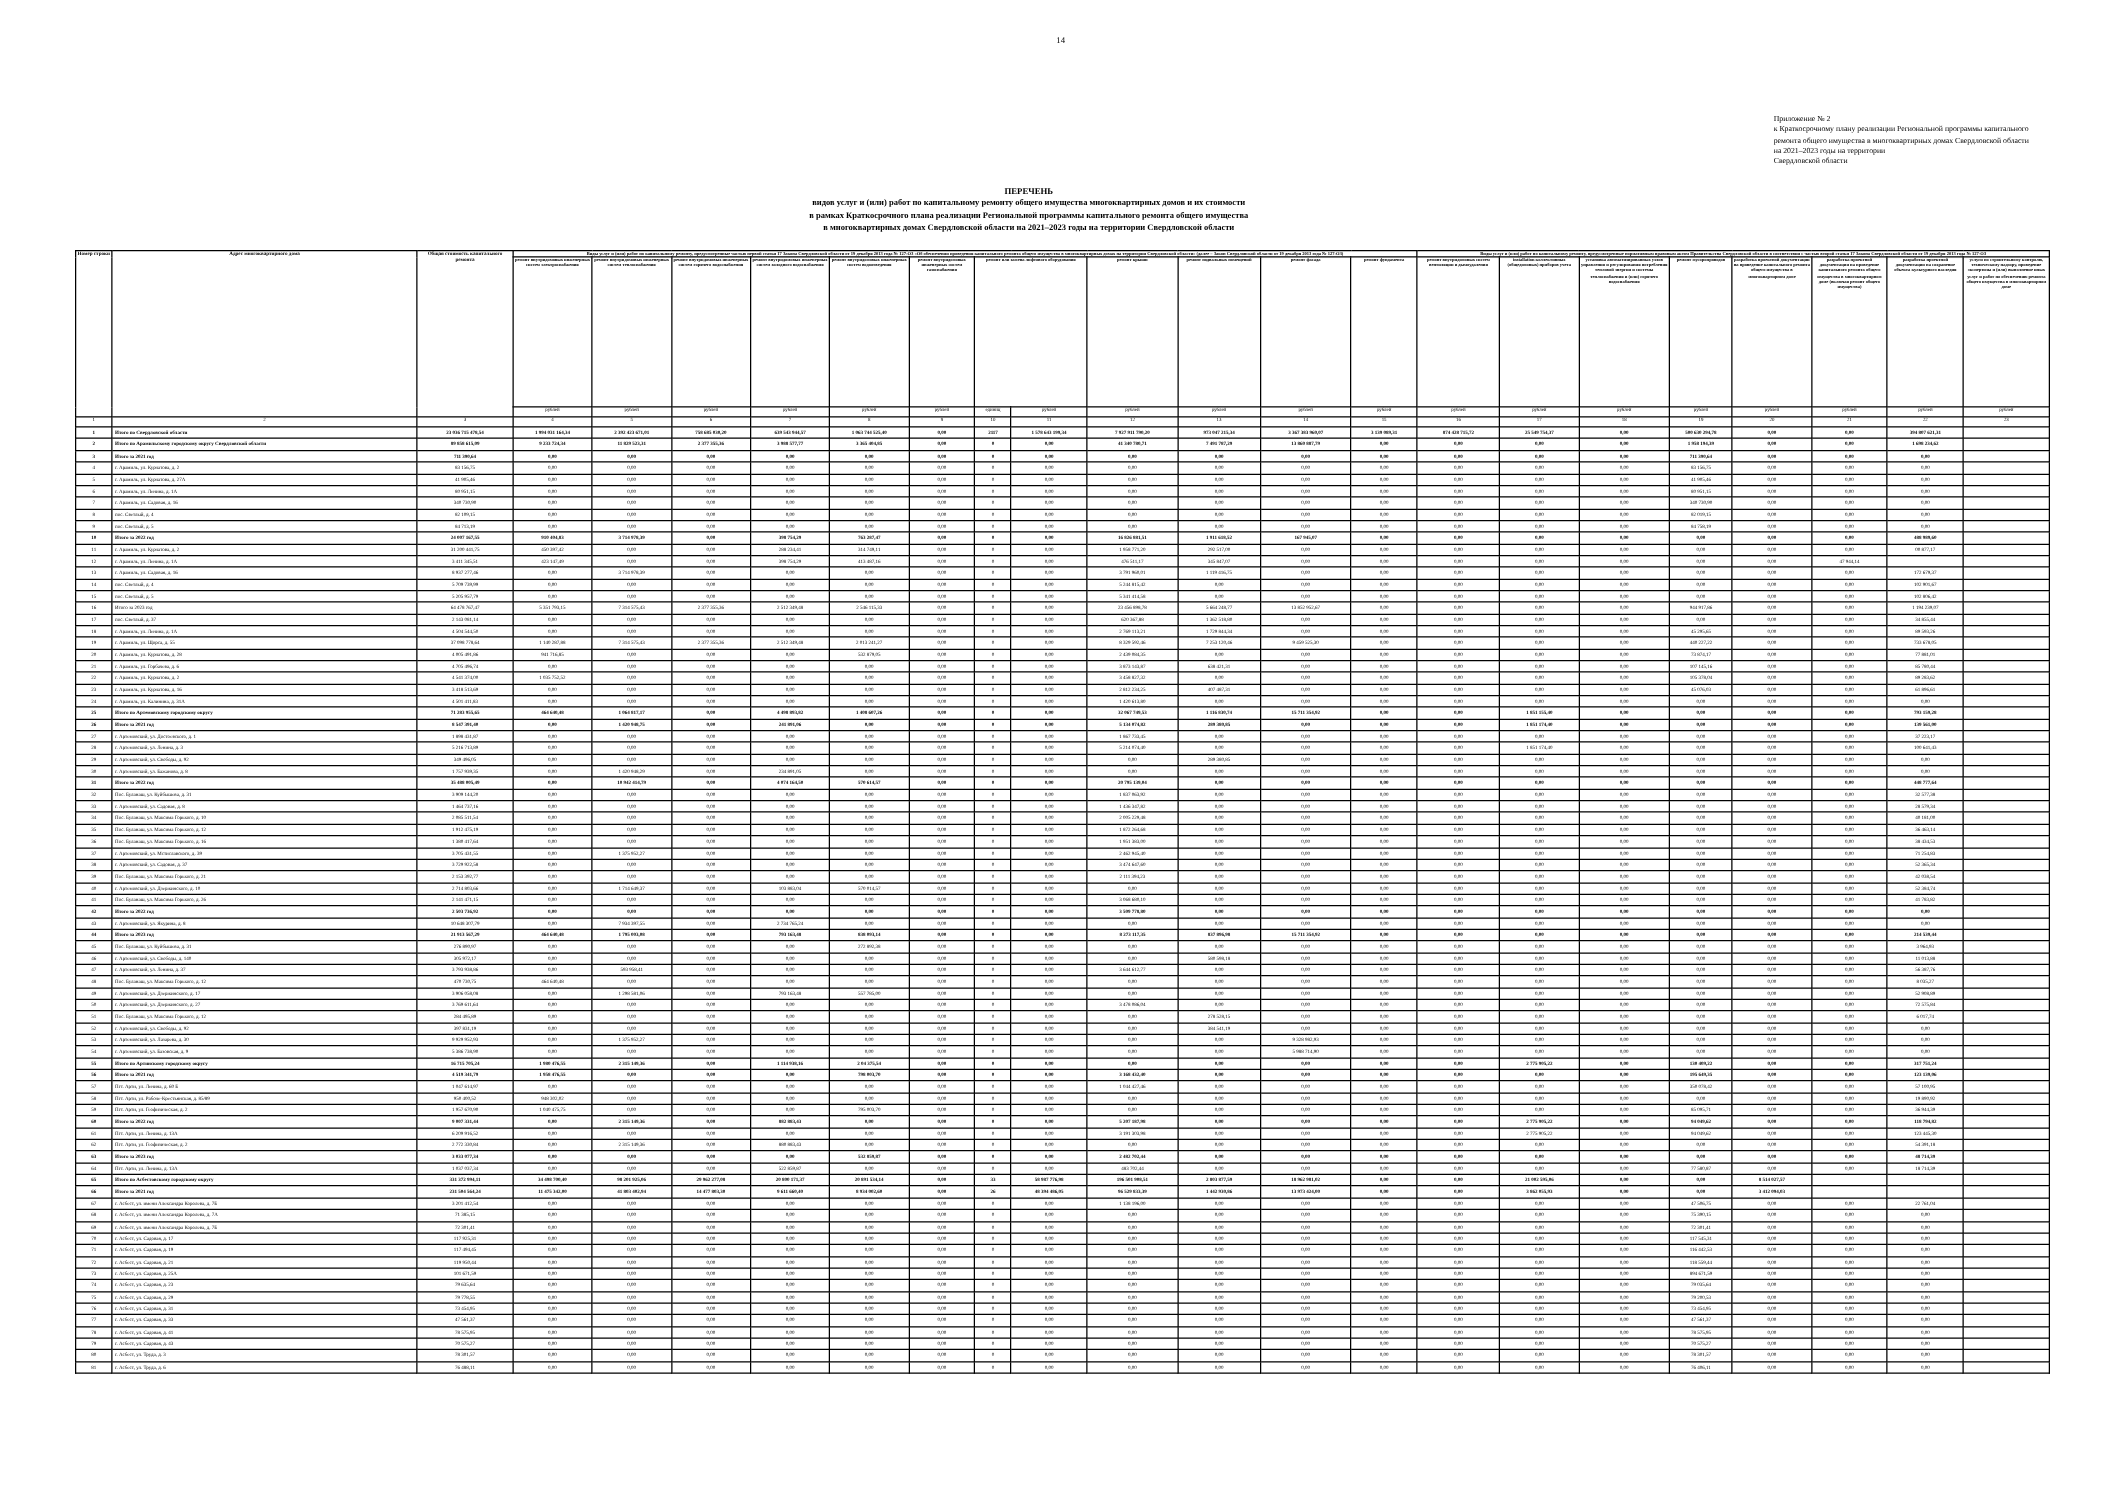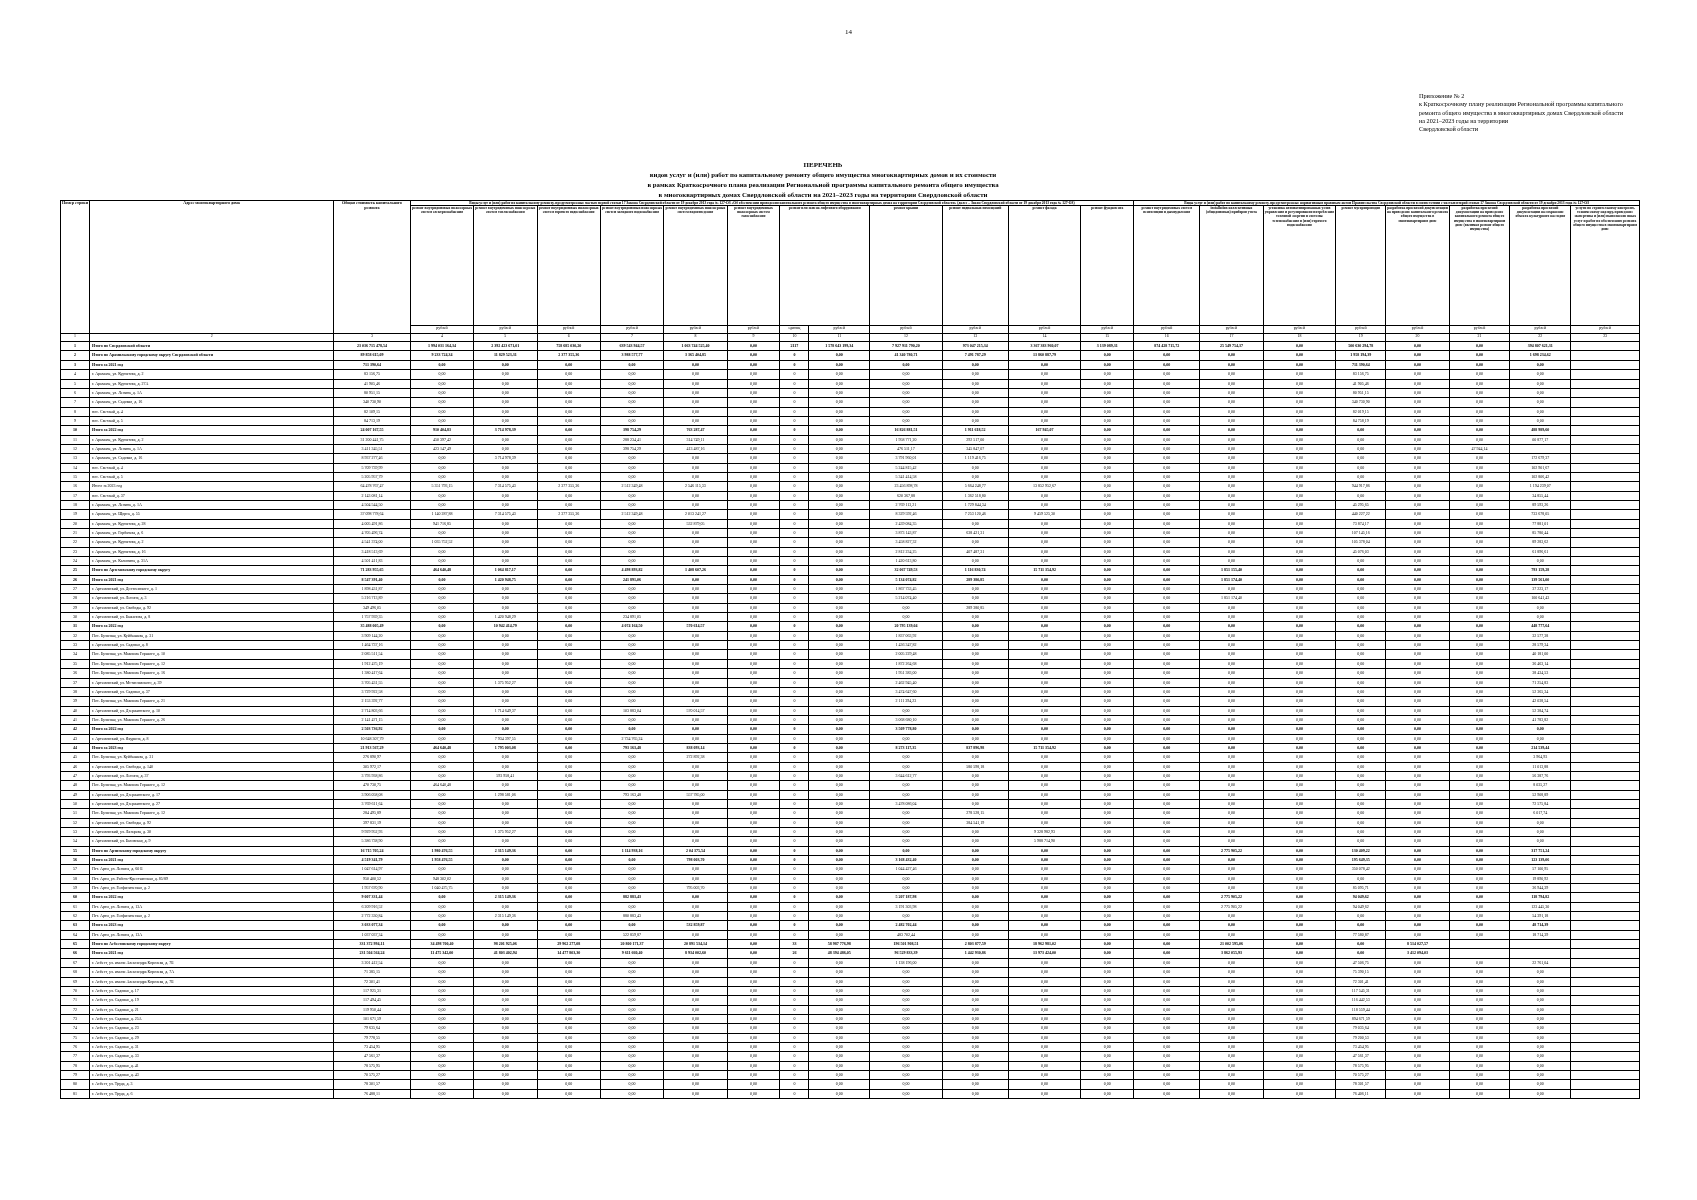--- a/index.html
+++ b/index.html
@@ -3,21 +3,21 @@
 <meta charset="utf-8">
 <style>
   html,body{margin:0;padding:0;background:#ffffff;}
   body{width:1697px;height:1200px;font-family:"Liberation Serif",serif;color:#000;position:relative;overflow:hidden;}
   .page{position:relative;width:1697px;height:1200px;}
 
   .page-number{position:absolute;top:28px;left:0;width:1697px;text-align:center;font-size:7px;}
 
   .appendix{position:absolute;top:92px;right:28px;width:250px;font-size:6.2px;line-height:1.35;text-align:left;}
 
-  .title-block{position:absolute;top:148px;left:0;width:1646px;text-align:center;font-size:6.8px;line-height:1.45;font-weight:bold;margin-top:12px;}
+  .title-block{position:absolute;top:148px;left:0;width:1646px;text-align:center;font-size:6.8px;line-height:1.45;font-weight:bold;}
   .title-block .t1{font-size:7px;}
   .title-block .t2{font-weight:bold;}
 
   table.main{position:absolute;top:200px;left:60px;border-collapse:collapse;table-layout:fixed;width:1580px;font-size:4.1px;}
   table.main td,table.main th{border:0.5px solid #000;padding:0;vertical-align:top;overflow:hidden;}
   .hdr{text-align:center;vertical-align:middle;font-size:4.1px;line-height:1.15;padding:1px;}
   .hdr.small{font-size:3.6px;}
   .numrow td{text-align:center;font-size:3.9px;height:7px;}
   .unitrow td{text-align:center;font-size:3.9px;height:7px;}
   tbody.data td{height:8.35px;line-height:8.35px;font-size:4px;white-space:nowrap;}

